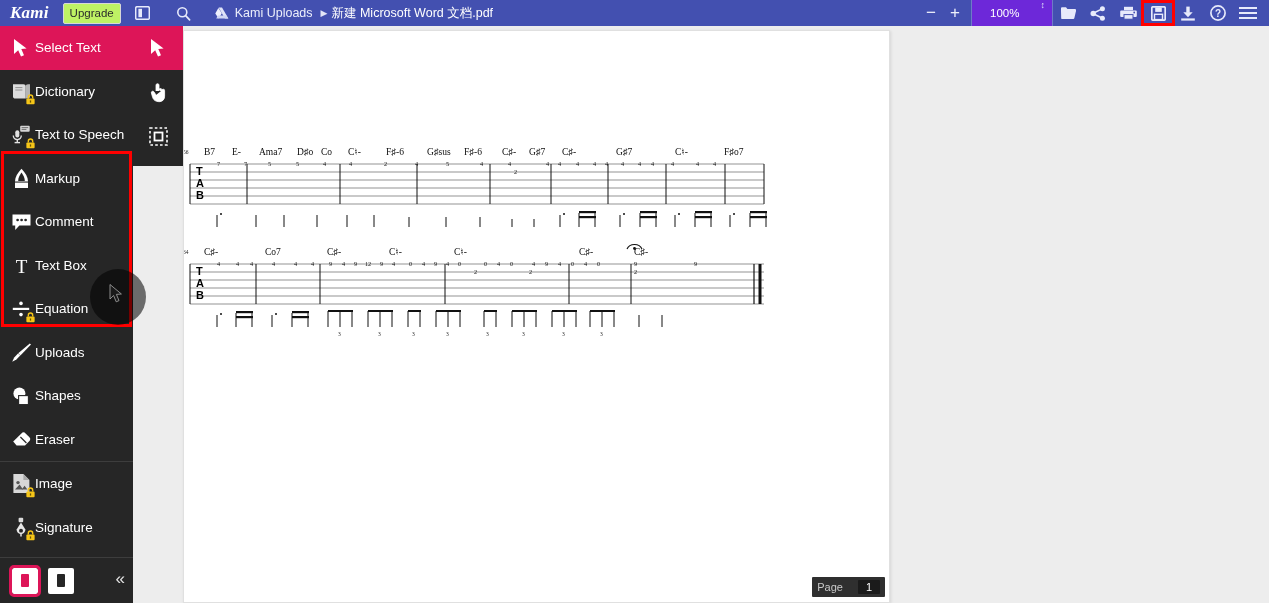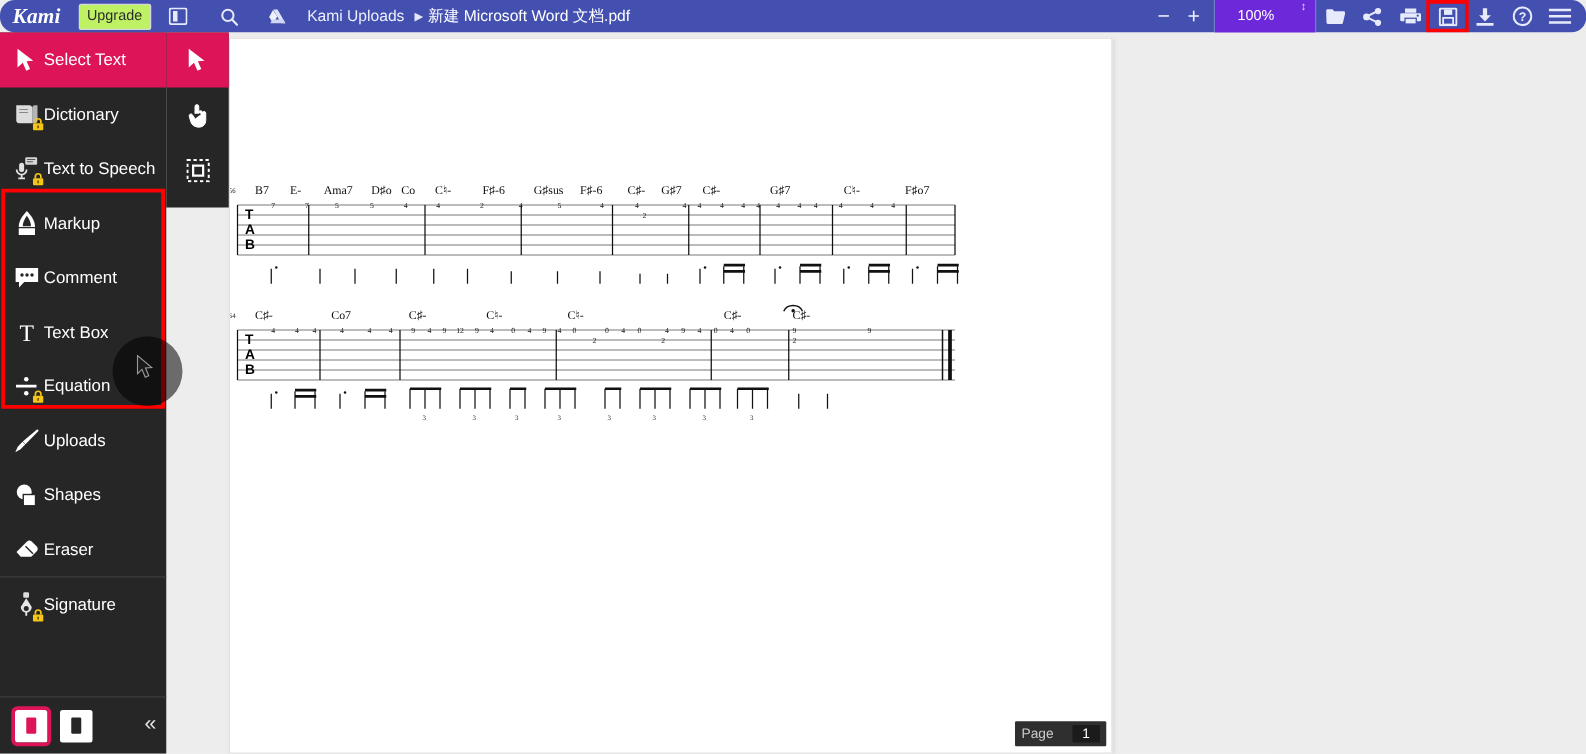--- a/index.html
+++ b/index.html
@@ -10,21 +10,20 @@
     font-family: "Liberation Sans", sans-serif;
   }
   #app { position: relative; width: 1269px; height: 603px; }
 
   
   #topbar {
     position: absolute; left: 0; top: 0; width: 1269px; height: 26px;
     background: #4350b0;
     display: flex; align-items: center;
     color: #fff;
-    border-radius: 12px;
   }
   #logo {
     font-family: "Liberation Serif", serif;
     font-weight: bold; font-style: italic;
     font-size: 17px; color: #fff;
     margin-left: 10px; letter-spacing: .2px;
   }
   #upgrade-btn {
     margin-left: 14px;
     background: #bef264; color: #2b2b2b;
@@ -36,21 +35,21 @@
     white-space: nowrap;
   }
   .tb-ico {
     display: inline-flex; align-items: center; justify-content: center;
     color: #e8eaf6; cursor: pointer;
   }
   #panel-ico { margin-left: 14px; }
   #search-ico { margin-left: 26px; }
   #drive-ico { margin-left: 24px; }
   #breadcrumb-root {
-    margin-left: 17px; font-size: 12.5px; color: #eceffb; cursor: pointer;
+    margin-left: 6px; font-size: 12.5px; color: #eceffb; cursor: pointer;
     white-space: nowrap;
   }
   #breadcrumb-sep { margin-left: 8px; font-size: 9px; color: #e3e6f7; }
   #doc-title {
     margin-left: 4px; font-size: 12.5px; color: #ffffff; white-space: nowrap;
   }
   #topbar-right {
     position: absolute; right: 0; top: 0; height: 26px;
     display: flex; align-items: center;
   }
@@ -690,20 +689,37 @@
         <svg width="21" height="17" viewBox="0 0 21 17">
             <path d="M2.2 10.6 L10.4 2.4 a3 3 0 0 1 4.2 0 l3.6 3.6 a3 3 0 0 1 0 4.2 L14 14.4 H5.6 Z" fill="#ffffff"></path>
             <line x1="9.4" y1="6" x2="15.4" y2="12" stroke="#262626" stroke-width="1.1"></line>
           </svg>
       </span>
       <span class="tlabel">Eraser</span>
     </div>
 
     <div class="divider"></div>
 
+    <div class="tool">
+      <span class="ticon">
+        <svg width="19" height="21" viewBox="0 0 19 21">
+            <path d="M1.4 1h10l6 6v13h-16z" fill="#d8d8d8"></path>
+            <path d="M11.4 1 l6 6 h-6z" fill="#a8a8a8"></path>
+            <circle cx="6" cy="9.6" r="1.7" fill="#555"></circle>
+            <polygon points="3,16.6 7.6,11.4 11,16.6" fill="#555"></polygon>
+            <polygon points="9.6,16.6 12.6,12.8 15.4,16.6" fill="#555"></polygon>
+          </svg>
+        <svg class="lockbadge" viewBox="0 0 12 12">
+            <rect x="1.5" y="5" width="9" height="6.2" rx="1" fill="#f5c518"></rect>
+            <path d="M3.6 5V3.5a2.4 2.4 0 0 1 4.8 0V5" fill="none" stroke="#f5c518" stroke-width="1.5"></path>
+            <rect x="5.3" y="7" width="1.4" height="2.4" fill="#6b5400"></rect>
+          </svg>
+      </span>
+      <span class="tlabel">Image</span>
+    </div>
 
     <div class="tool">
       <span class="ticon">
         <svg width="17" height="21" viewBox="0 0 17 21">
             <rect x="5.6" y="0.8" width="4.6" height="4.4" rx="1" fill="#dcdcdc"></rect>
             <path d="M8 5.6 L12.4 12.6 a4.4 4.4 0 0 1 -8.8 0 Z" fill="#e6e6e6"></path>
             <circle cx="8" cy="13.8" r="2" fill="#262626"></circle>
             <line x1="8" y1="15.8" x2="8" y2="19.6" stroke="#e6e6e6" stroke-width="1.5"></line>
           </svg>
         <svg class="lockbadge" viewBox="0 0 12 12">

